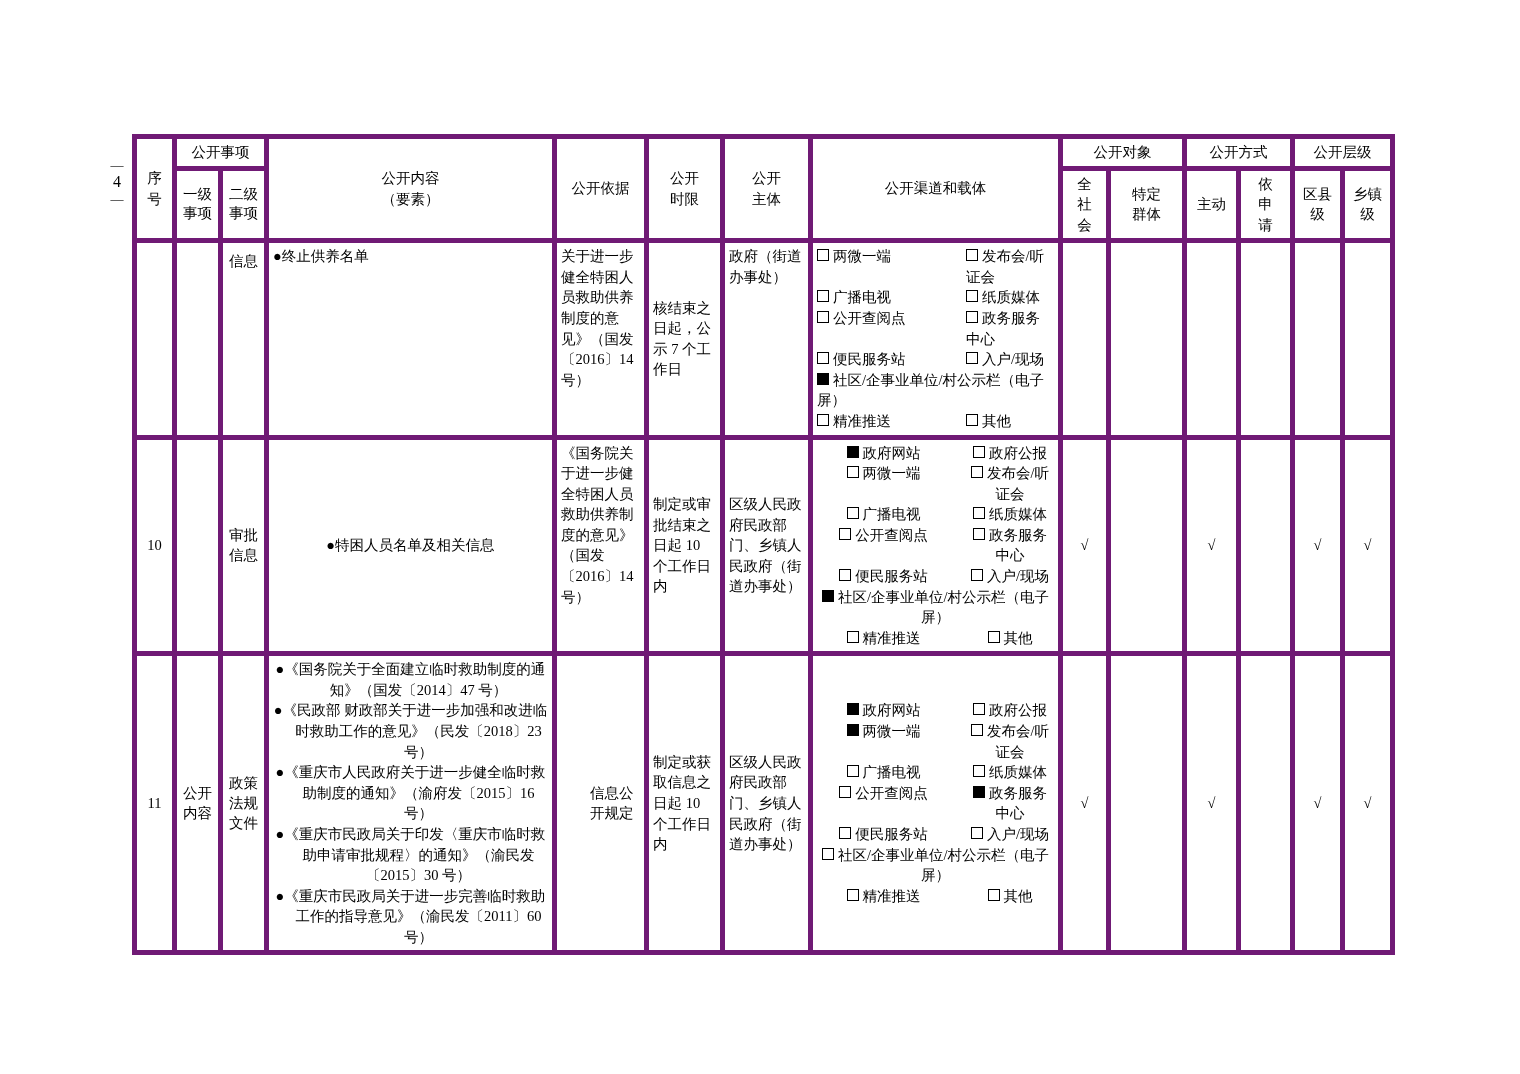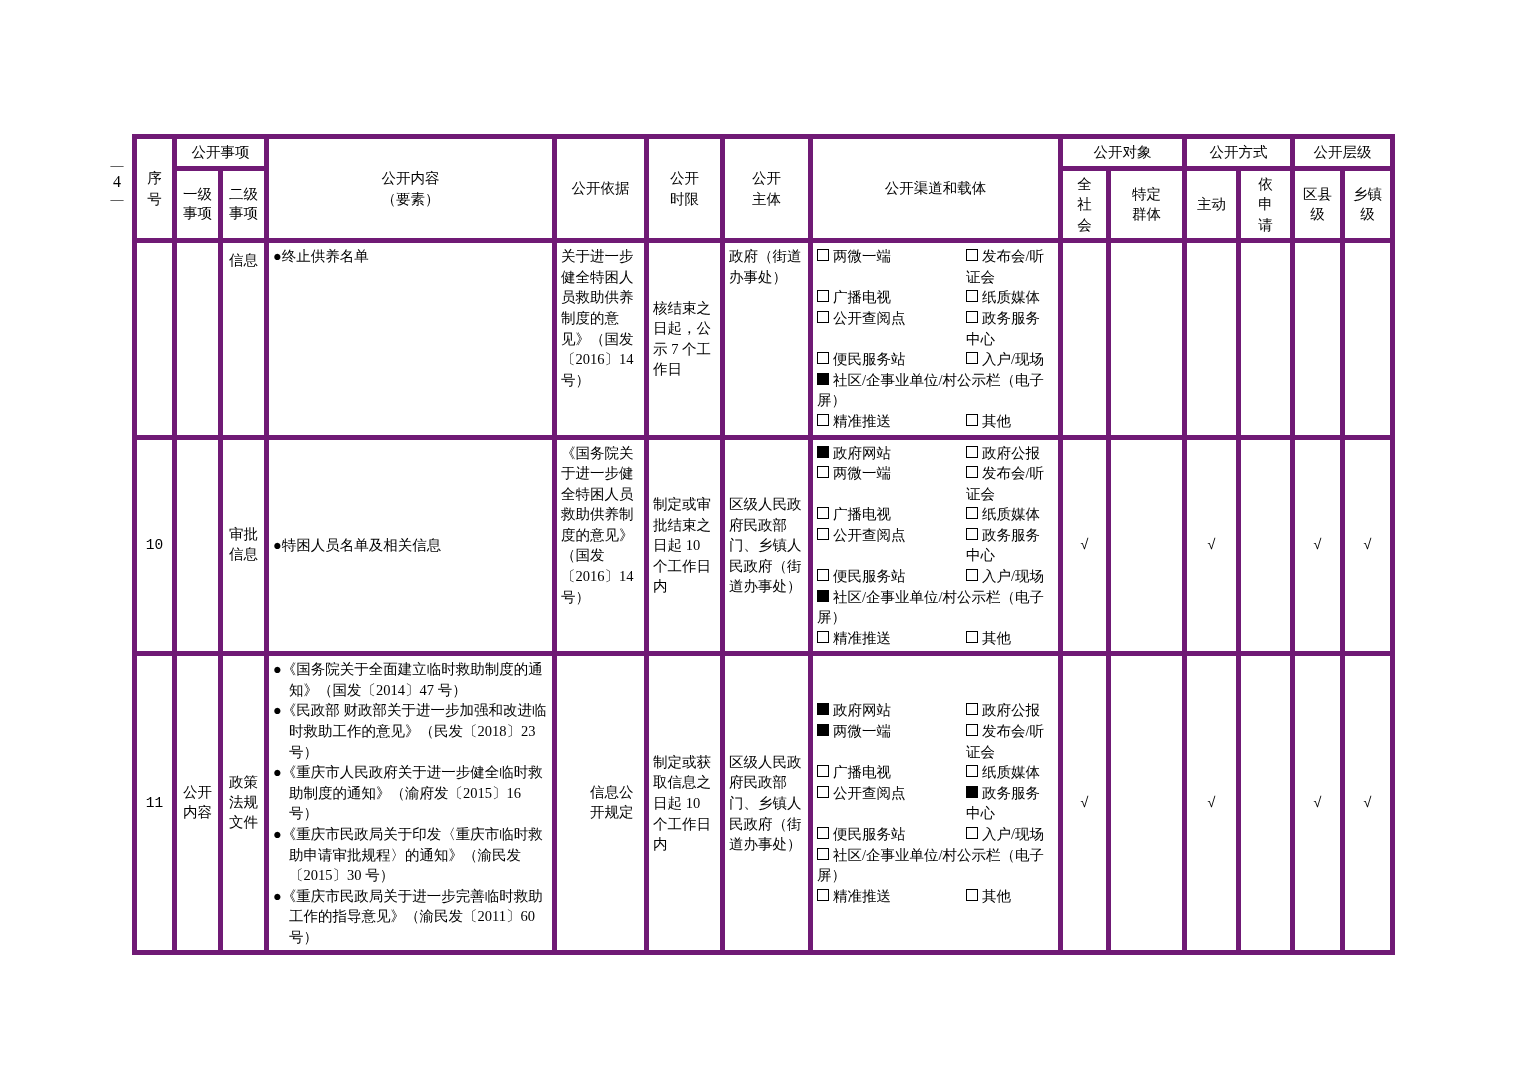--- a/index.html
+++ b/index.html
@@ -57,24 +57,24 @@
   }
   .hdr {
     text-align: center;
     vertical-align: middle !important;
     font-size: 15px;
     line-height: 1.3;
   }
   td.ctr {
     text-align: center;
     vertical-align: middle !important;
-    font-family: Liberation Mono, monospace;
   }
   td.mid {
     vertical-align: middle !important;
+    text-align: center;
   }
   .vtxt {
     text-align: center;
     line-height: 1.35;
   }
   .content-cell {
     font-size: 14.5px;
     line-height: 1.62;
     padding: 6px 7px 6px 8px;
   }

